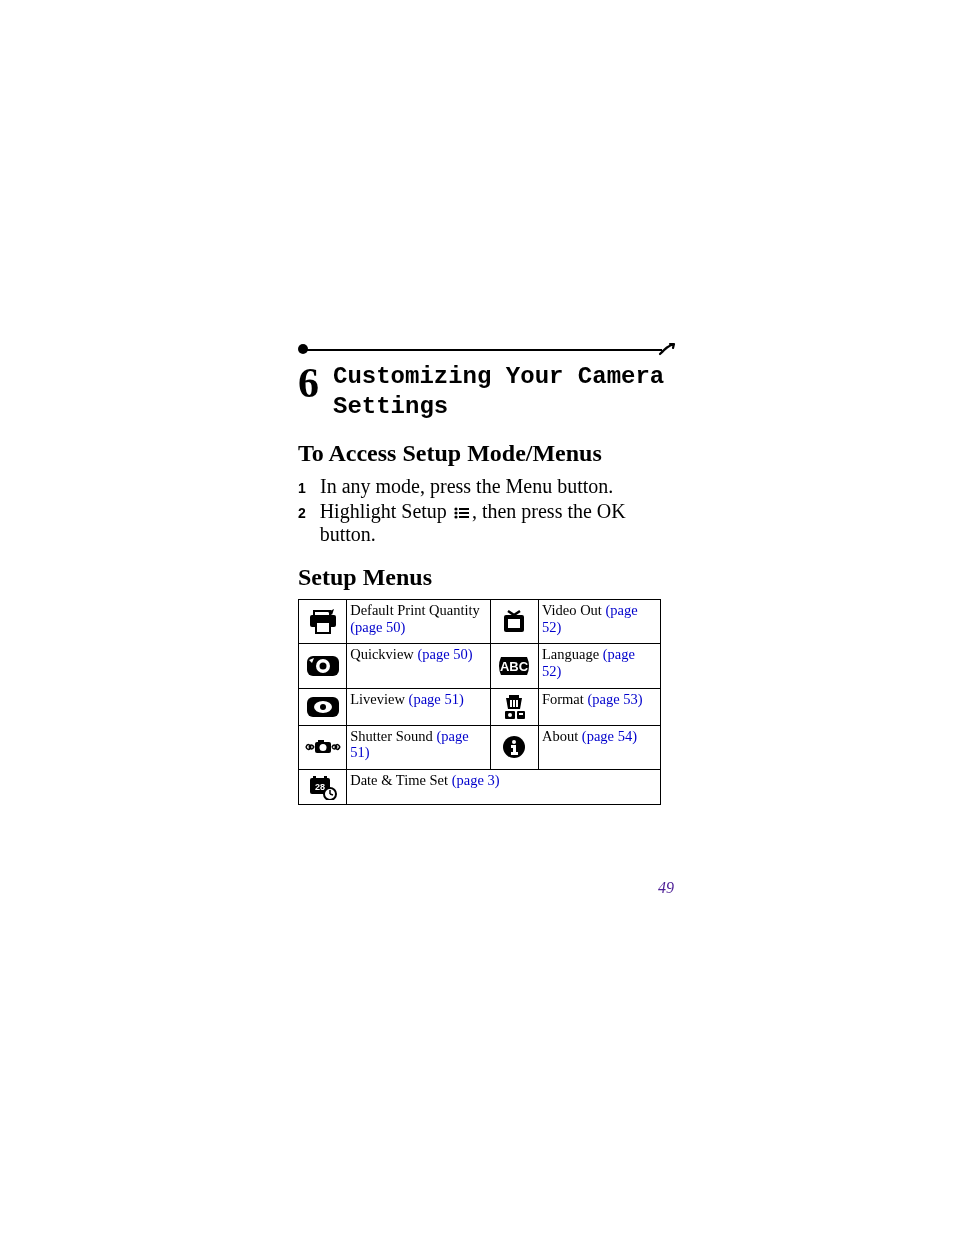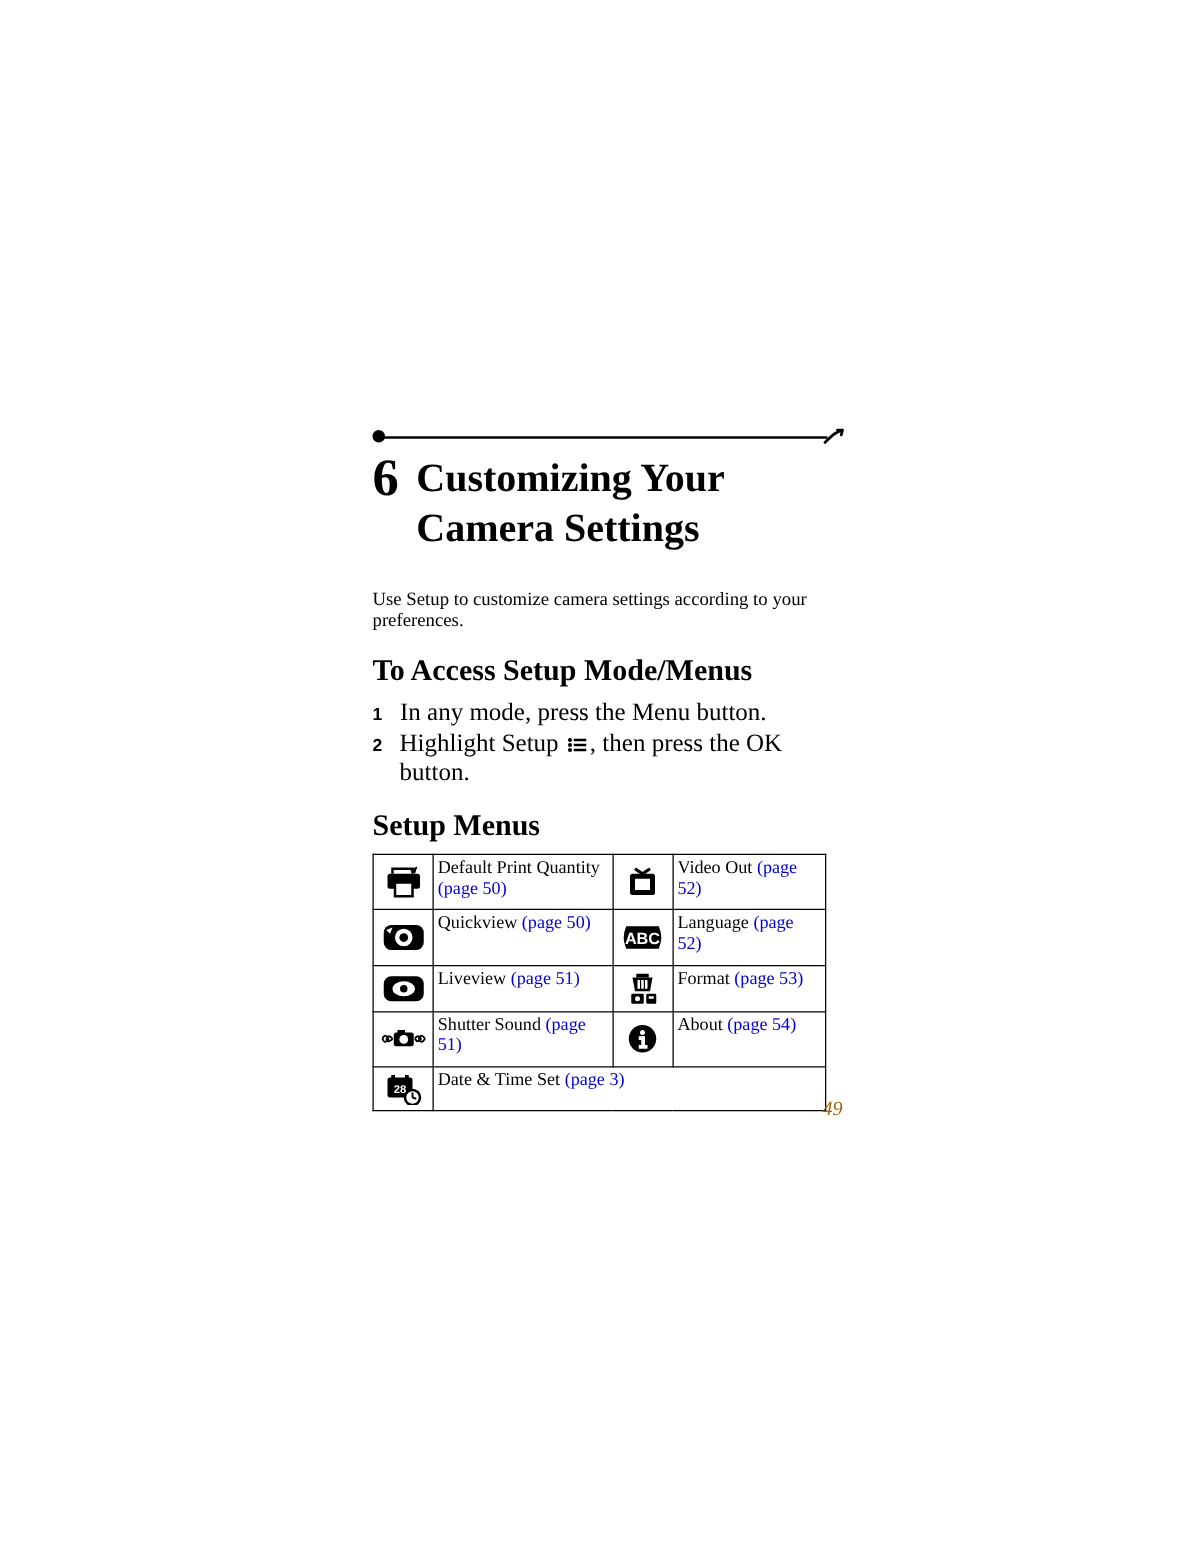--- a/index.html
+++ b/index.html
@@ -51,22 +51,22 @@
     gap: 14px;
   }
   .chap-num {
     font-family: "Comic Sans MS", cursive;
     font-size: 42px;
     font-weight: bold;
     line-height: 1;
     margin-top: 4px;
   }
   .chap-title {
-    font-family: Liberation Serif, serif;
-    font-size: 32px;
+    font-family: Liberation Mono, monospace;
+    font-size: 24px;
     font-weight: 600;
     line-height: 1.25;
     margin-top: 4px;
   }
   .intro {
     font-family: "Times New Roman", serif;
     font-size: 15px;
     margin-top: 30px;
   }
   .h2 {
@@ -124,21 +124,21 @@
   table.setup td.icon2 { width: 42px; }
   table.setup td.desc2 { width: 112px; }
   .link { color: #0000cc; }
   .page-num {
     position: absolute;
     right: 280px;
     bottom: 338px;
     font-family: "Comic Sans MS", cursive;
     font-style: italic;
     font-size: 16px;
-    color: #a16207;
+    color: #4c1d95;
   }
   svg { display: block; margin: 0 auto; }
 </style>
 </head>
 <body>
 
 <div class="page">
   <div class="content">
 
     <div class="hr-container">
@@ -147,21 +147,20 @@
       <svg width="18" height="18" viewBox="0 0 18 18" style="position:absolute; right:0; top:4px;">
         <path d="M2 16 C 8 10, 10 8, 16 6 L 12 6 M16 6 L 15 10" stroke="#000" stroke-width="2.2" fill="none" stroke-linecap="round"></path>
       </svg>
     </div>
 
     <div class="chap-row">
       <div class="chap-num">6</div>
       <div class="chap-title">Customizing Your Camera Settings</div>
     </div>
 
-    <div class="intro">Use Setup to customize camera settings according to your preferences.</div>
 
     <div class="h2">To Access Setup Mode/Menus</div>
 
     <div class="steps">
       <div class="step">
         <span class="step-num">1</span>
         <span class="step-text">In any mode, press the Menu button.</span>
       </div>
       <div class="step">
         <span class="step-num">2</span>

